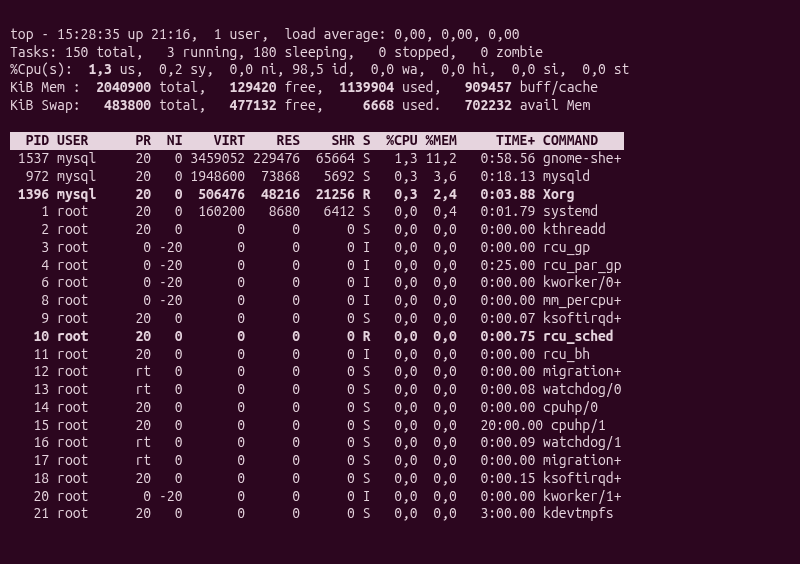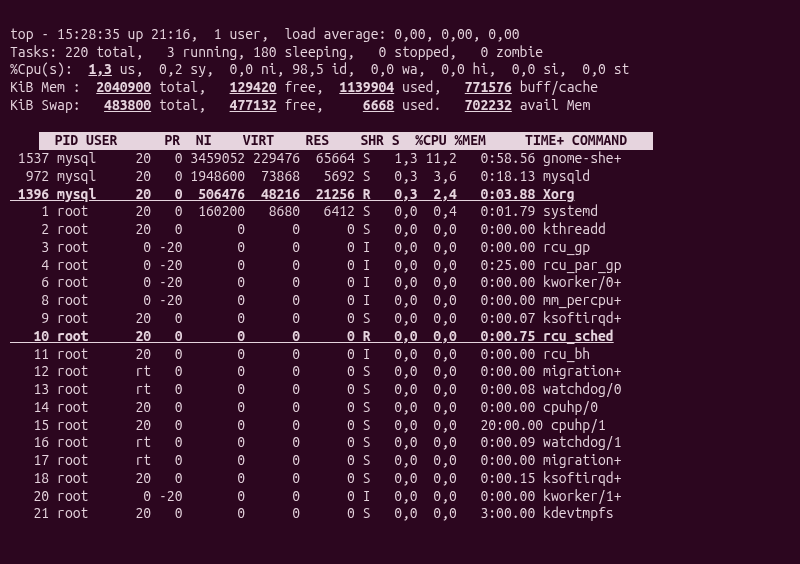--- a/index.html
+++ b/index.html
@@ -12,38 +12,37 @@
     line-height: 1.27;
     width: 800px;
     height: 564px;
     overflow: hidden;
   }
   .screen {
     padding: 8px 10px;
     box-sizing: border-box;
     white-space: pre;
   }
-  .bold { font-weight: bold; text-decoration: underline; }
+  .bold { font-weight: bold; }
   .hdr-row {
     background: #e6d4de;
     color: #2c061f;
     font-weight: bold;
     display: inline-block;
     padding: 0 2px 0 0;
-    margin-left: 29px;
   }
 </style>
 </head>
 <body>
 
 <div class="screen">
 <span>top - 15:28:35 up 21:16,  1 user,  load average: 0,00, 0,00, 0,00</span>
-<span>Tasks: 220 total,   3 running, 180 sleeping,   0 stopped,   0 zombie</span>
+<span>Tasks: 150 total,   3 running, 180 sleeping,   0 stopped,   0 zombie</span>
 <span><span>%Cpu(s):  </span><span class="bold">1,3</span><span> us,  0,2 sy,  0,0 ni, 98,5 id,  0,0 wa,  0,0 hi,  0,0 si,  0,0 st</span></span>
-<span><span>KiB Mem :  </span><span class="bold">2040900</span><span> total,   </span><span class="bold">129420</span><span> free,  </span><span class="bold">1139904</span><span> used,   </span><span class="bold">771576</span><span> buff/cache</span></span>
+<span><span>KiB Mem :  </span><span class="bold">2040900</span><span> total,   </span><span class="bold">129420</span><span> free,  </span><span class="bold">1139904</span><span> used,   </span><span class="bold">909457</span><span> buff/cache</span></span>
 <span><span>KiB Swap:   </span><span class="bold">483800</span><span> total,   </span><span class="bold">477132</span><span> free,     </span><span class="bold">6668</span><span> used.   </span><span class="bold">702232</span><span> avail Mem</span></span>
 
 <span class="hdr-row">  PID USER      PR  NI    VIRT    RES    SHR S  %CPU %MEM     TIME+ COMMAND   </span>
 <div id="proc-rows"><span> 1537 mysql     20   0 3459052 229476  65664 S   1,3 11,2   0:58.56 gnome-she+</span>
 <span>  972 mysql     20   0 1948600  73868   5692 S   0,3  3,6   0:18.13 mysqld</span>
 <span class="bold"> 1396 mysql     20   0  506476  48216  21256 R   0,3  2,4   0:03.88 Xorg</span>
 <span>    1 root      20   0  160200   8680   6412 S   0,0  0,4   0:01.79 systemd</span>
 <span>    2 root      20   0       0      0      0 S   0,0  0,0   0:00.00 kthreadd</span>
 <span>    3 root       0 -20       0      0      0 I   0,0  0,0   0:00.00 rcu_gp</span>
 <span>    4 root       0 -20       0      0      0 I   0,0  0,0   0:25.00 rcu_par_gp</span>

